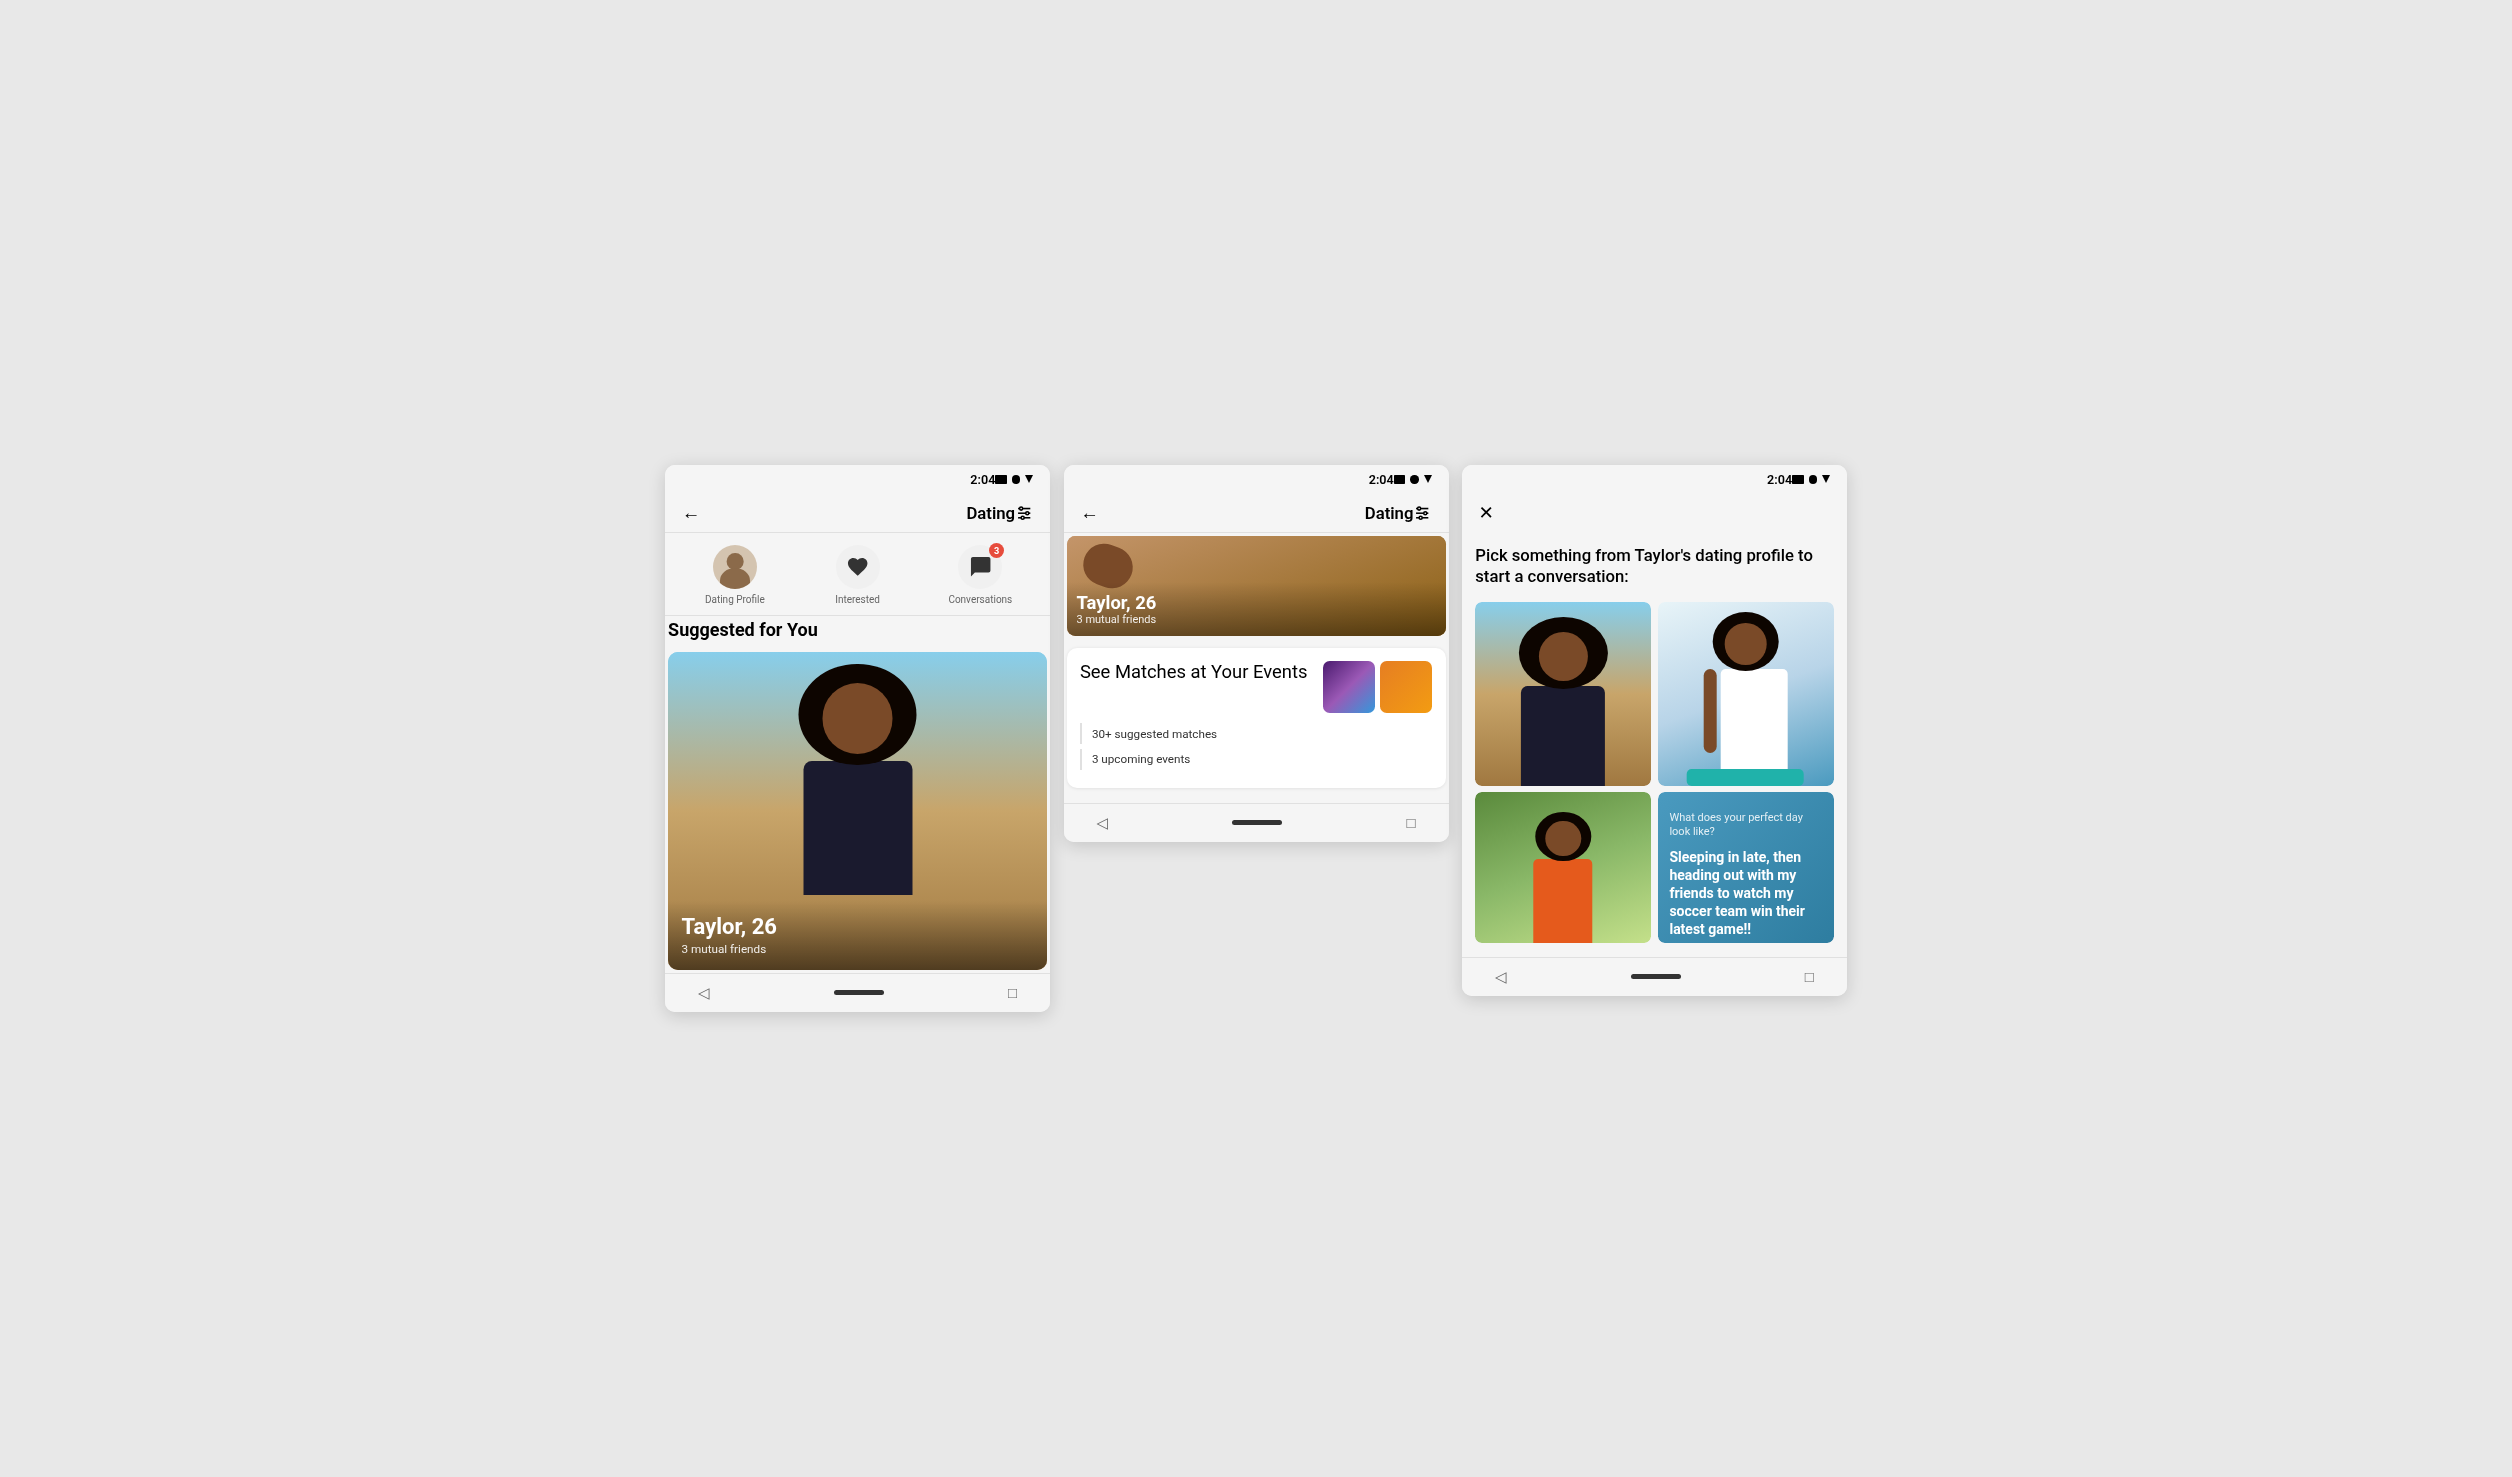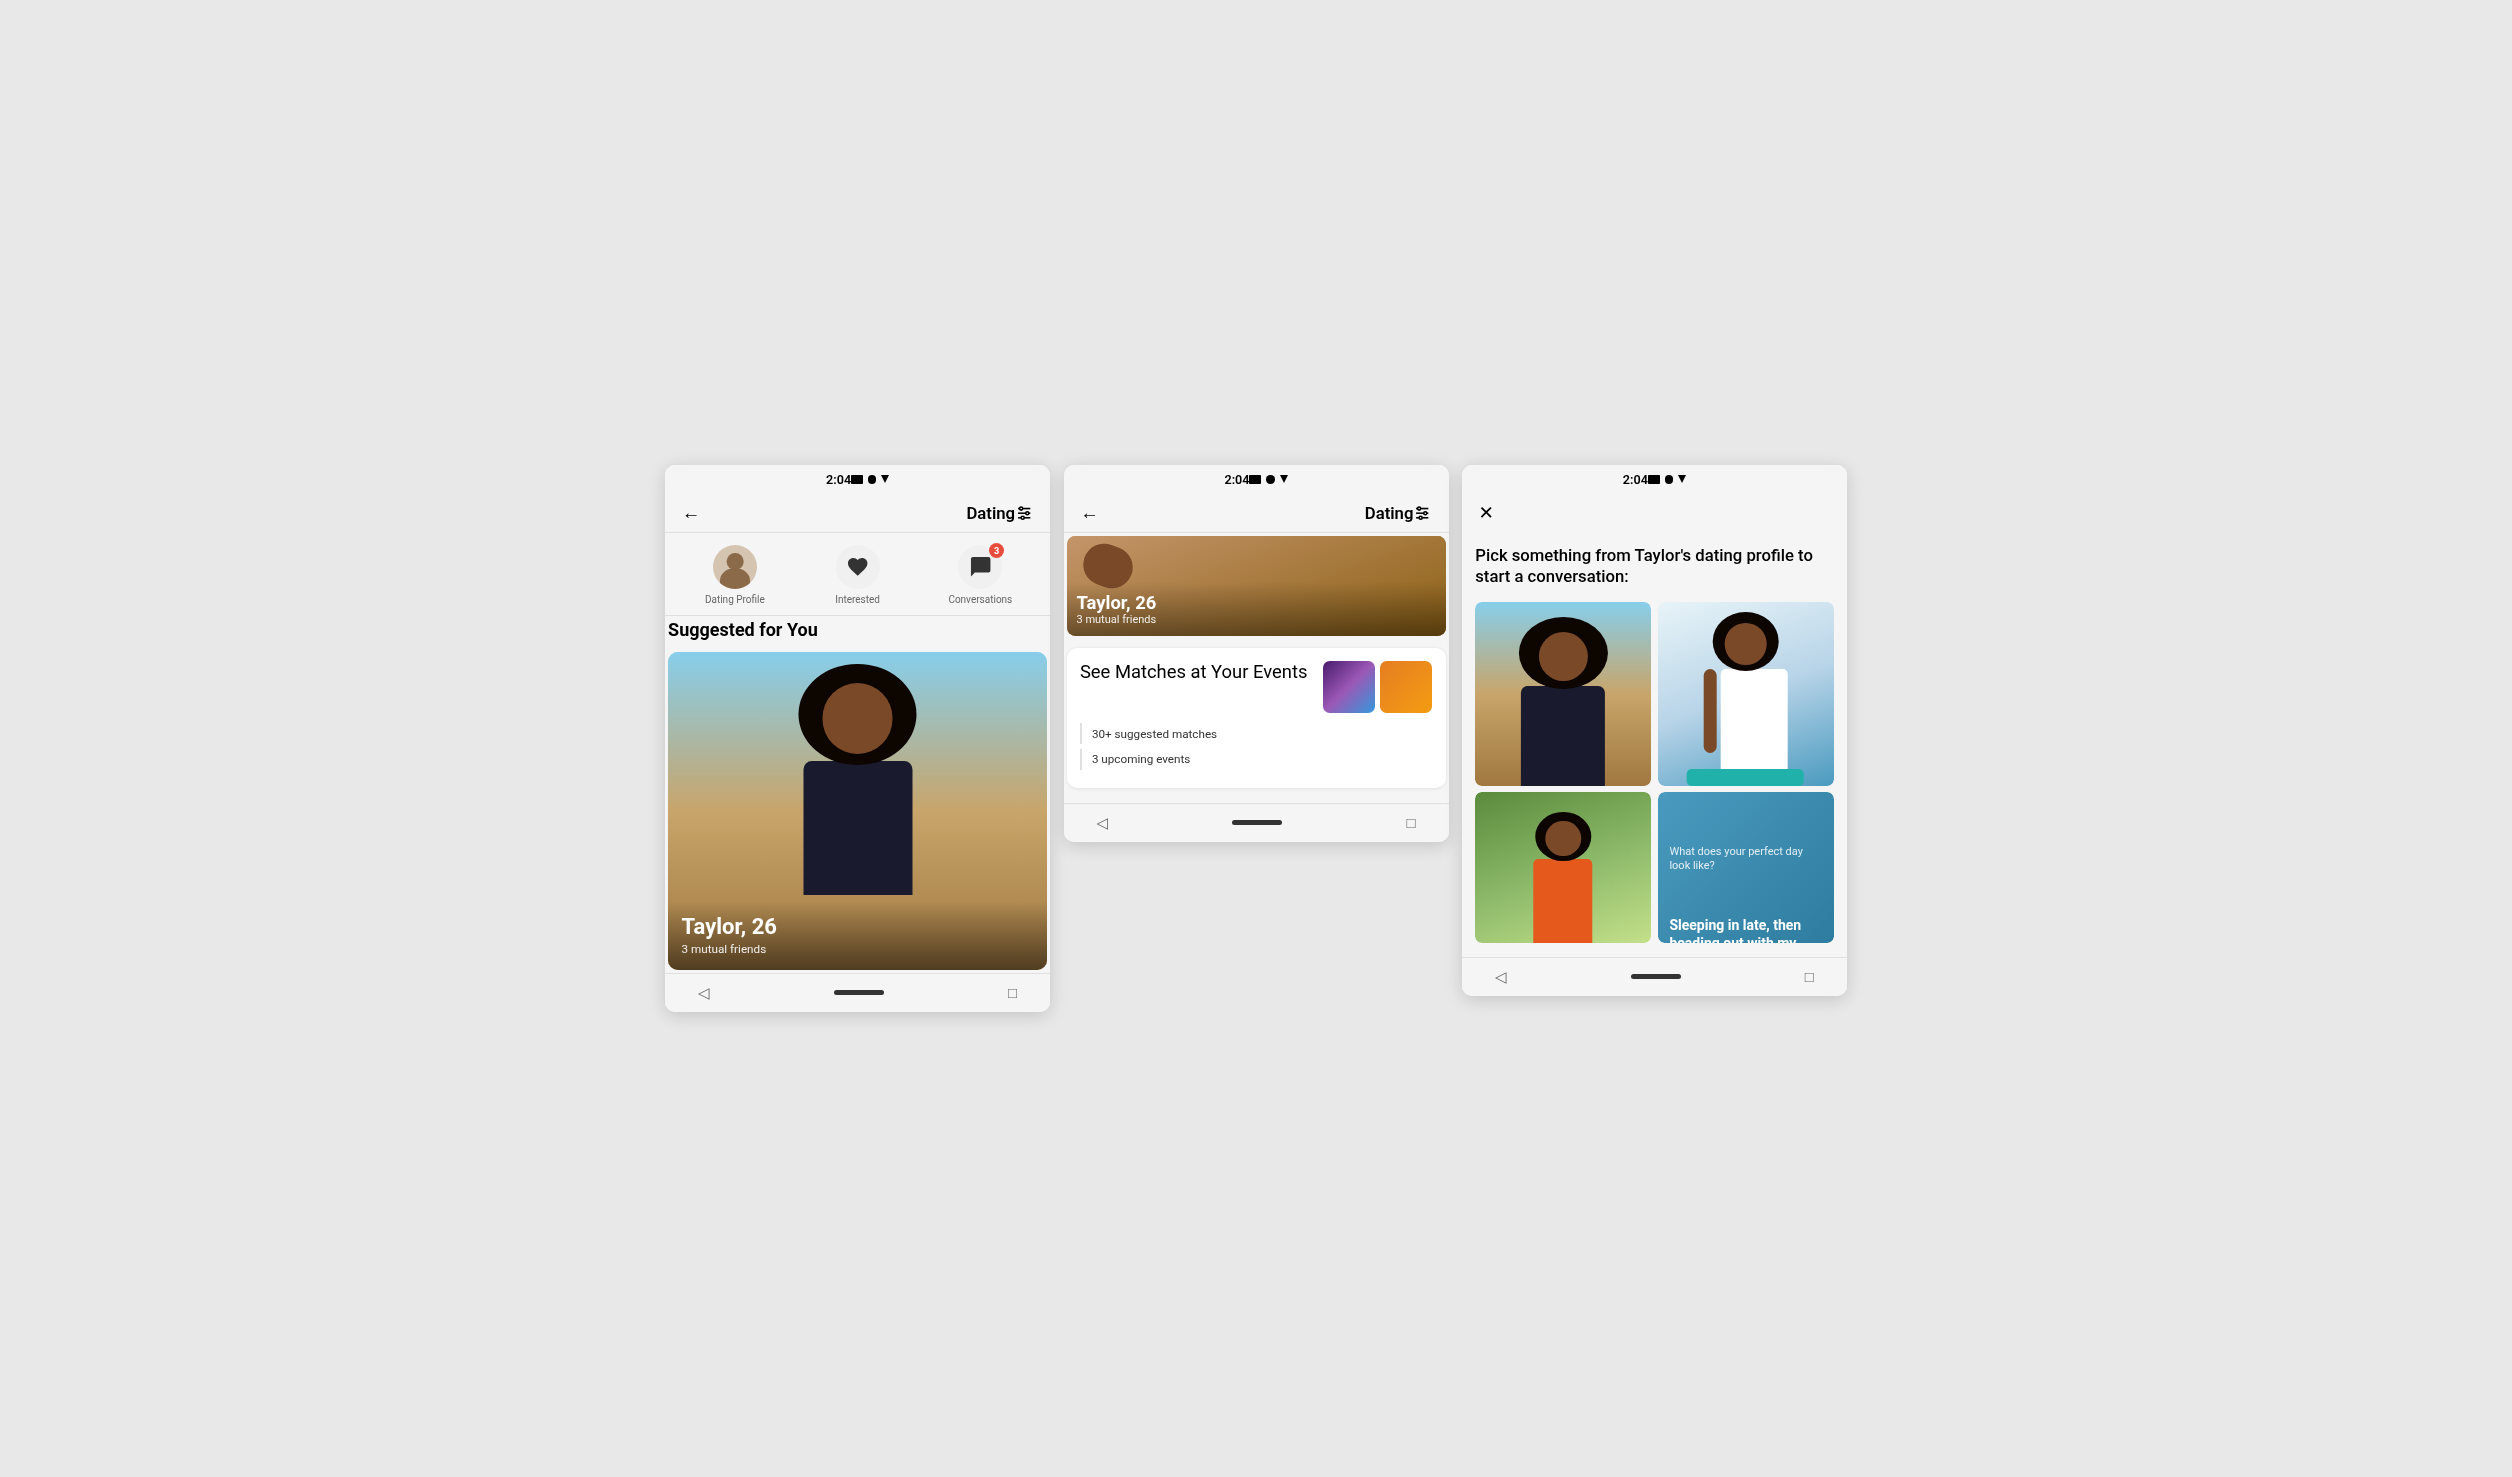--- a/index.html
+++ b/index.html
@@ -23,21 +23,21 @@
       border-radius: 10px;
       overflow: hidden;
       box-shadow: 0 3.3px 16.7px rgba(0,0,0,0.15);
       position: relative;
     }
     
     .status-bar {
       background: #f5f5f5;
       padding: 6.7px 16.7px;
       display: flex;
-      justify-content: center;
+      justify-content: flex-end;
       align-items: center;
     }
     .status-time {
       font-size: 12.6px;
       font-weight: 600;
       color: #000;
     }
     .status-icons {
       display: flex;
       gap: 5px;
@@ -296,21 +296,20 @@
       height: 151px;
     }
     .prompt-card {
       width: 100%;
       height: 100%;
       background: linear-gradient(135deg, #4a9abf, #2e7da0);
       padding: 11.7px;
       display: flex;
       flex-direction: column;
       justify-content: flex-start;
-      gap: 34px;
     }
     .prompt-question {
       font-size: 11px;
       color: rgba(255,255,255,0.85);
       margin-bottom: 8.4px;
       line-height: 1.3;
     }
     .prompt-answer {
       font-size: 14px;
       font-weight: 700;

